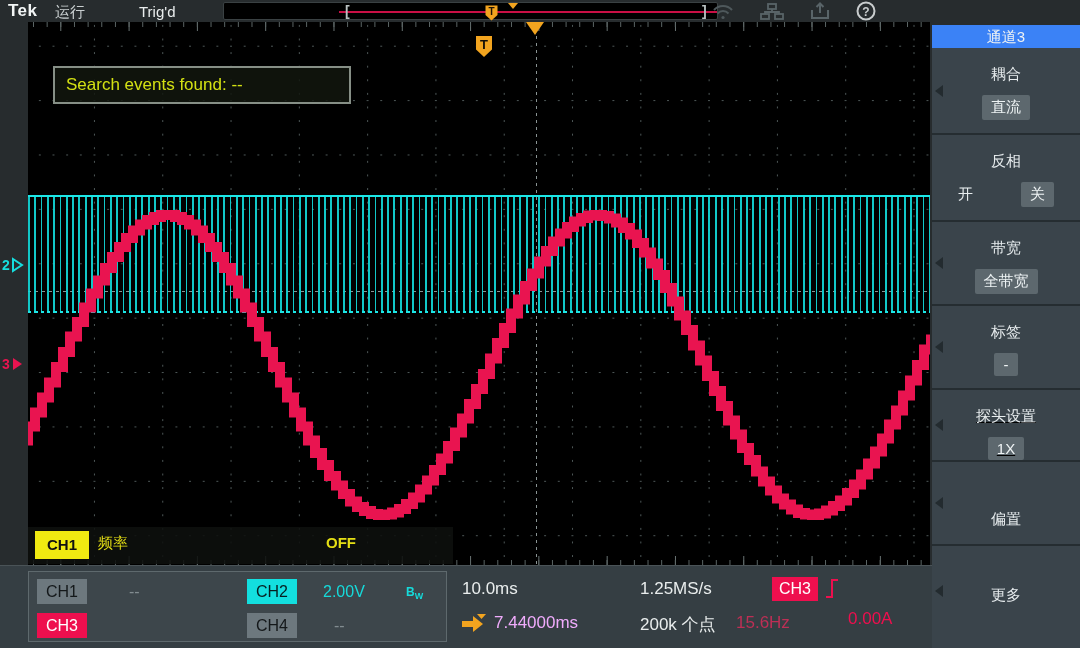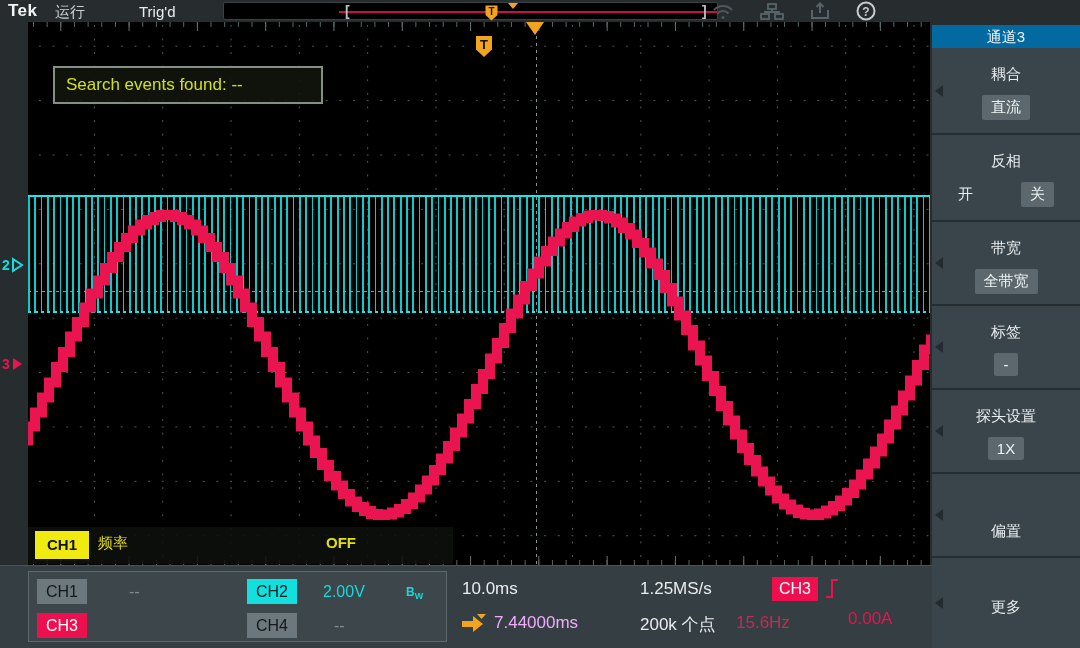--- a/index.html
+++ b/index.html
@@ -15,21 +15,21 @@
   .pos-indicator { position:absolute; left:223px; top:2px; width:495px; height:18px; background:#000; border:1px solid #3a4143; border-radius:2px; }
   .pos-redline { position:absolute; left:115px; top:8px; width:378px; height:2px; background:#c90f45; }
   .pos-bracket { position:absolute; top:0px; color:#b9c2c2; font-size:14px; font-weight:bold; line-height:17px; }
   .pos-bracket.l { left:121px; } .pos-bracket.r { left:478px; }
   .pos-tflag { position:absolute; left:261px; top:2px; }
   .pos-tri { position:absolute; left:284px; top:0; width:0; height:0; border-left:5px solid transparent; border-right:5px solid transparent; border-top:6px solid #f2a41f; }
   .tb-icons { position:absolute; right:8px; top:0; height:22px; display:flex; gap:26px; align-items:center; }
 
   
   .sidebar { position:absolute; left:932px; top:25px; width:148px; height:623px; background:#3a444b; }
-  .sb-header { height:23px; background:#0369a1; color:#eef2f3; font-size:15px; text-align:center; line-height:23px; }
+  .sb-header { height:23px; background:#3b82f6; color:#eef2f3; font-size:15px; text-align:center; line-height:23px; }
   .sb-section { position:relative; display:flex; flex-direction:column; align-items:center; padding-top:17px; gap:11px; border-bottom:2px solid #252d31; }
   .sb-section:last-child { border-bottom:none; }
   .sb-label { color:#e7ecee; font-size:15px; }
   .sb-btn { background:#5d686e; color:#eef3f4; font-size:15px; padding:3px 9px; border-radius:2px; min-width:24px; text-align:center; }
   .sb-arrow { position:absolute; left:3px; top:50%; margin-top:-6px; width:0; height:0; border-top:6px solid transparent; border-bottom:6px solid transparent; border-right:8px solid #232b2f; }
   .sb-row { width:100%; display:flex; justify-content:space-between; padding:0 26px; align-items:center; }
   .sb-plain { color:#e7ecee; font-size:15px; }
 
   
   .left-strip { position:absolute; left:0; top:22px; width:28px; height:543px; background:#272c2e; }
@@ -49,21 +49,21 @@
   .center-h { position:absolute; left:0; top:269px; width:902px; height:1px; background-image:repeating-linear-gradient(90deg,#8a9494 0 3px, transparent 3px 7px); }
 
   .sq-band { position:absolute; left:0; background-image:repeating-linear-gradient(90deg, rgba(19,216,216,0.92) 0 1.8px, transparent 1.8px 6.3px); }
   .sq-band::before { content:""; position:absolute; left:0; top:0; width:100%; height:2px; background:#1ce6e6; }
   .sq-band::after { content:""; position:absolute; left:0; bottom:0; width:100%; height:2px; background-image:repeating-linear-gradient(90deg,#1ce6e6 0 3.5px, transparent 3.5px 6.3px); }
   svg.sine { position:absolute; left:0; top:0; }
 
   .trig-top-tri { position:absolute; left:498px; top:0; width:0; height:0; border-left:9px solid transparent; border-right:9px solid transparent; border-top:13px solid #f2a41f; }
   .t-shield-plot { position:absolute; left:447px; top:13px; }
 
-  .search-box { position:absolute; left:25px; top:44px; width:270px; height:38px; background:rgba(18,22,14,0.85); border:2px solid #868f86; color:#d3e013; font-size:17px; line-height:34px; padding-left:11px; }
+  .search-box { position:absolute; left:25px; top:44px; width:298px; height:38px; background:rgba(18,22,14,0.85); border:2px solid #868f86; color:#d3e013; font-size:17px; line-height:34px; padding-left:11px; }
 
   .meas-bar { position:absolute; left:0; top:505px; width:425px; height:37px; background:rgba(14,16,14,0.88); }
   .meas-ch-badge { position:absolute; left:7px; top:4px; width:54px; height:28px; background:#f0ea11; color:#101010; font-weight:bold; font-size:15px; text-align:center; line-height:28px; }
   .meas-label { position:absolute; left:70px; top:7px; color:#e4de14; font-size:15px; }
   .meas-value { position:absolute; left:298px; top:7px; color:#e4de14; font-size:15px; font-weight:bold; }
 
   
   .bottombar { position:absolute; left:0; top:565px; width:932px; height:83px; background:#353e43; border-top:1px solid #4a5357; }
   .ch-panel { position:absolute; left:28px; top:5px; width:419px; height:71px; background:#3d464b; border:1px solid #5e696d; }
   .badge { position:absolute; width:50px; height:25px; font-size:16px; text-align:center; line-height:25px; }
@@ -190,21 +190,21 @@
       <span class="sb-label">带宽</span>
       <span class="sb-btn">全带宽</span>
     </div>
 
     <div class="sb-section" style="height:84px;">
       <div class="sb-arrow"></div>
       <span class="sb-label">标签</span>
       <span class="sb-btn">-</span>
     </div>
 
-    <div class="sb-section" style="height:84px;">
+    <div class="sb-section" style="height:72px;text-decoration:underline;">
       <div class="sb-arrow"></div>
       <span class="sb-label">探头设置</span>
       <span class="sb-btn">1X</span>
     </div>
 
     <div class="sb-section" style="height:84px; justify-content:center; padding-top:0;">
       <div class="sb-arrow"></div>
       <span class="sb-label" style="margin-top:32px;">偏置</span>
     </div>
 

